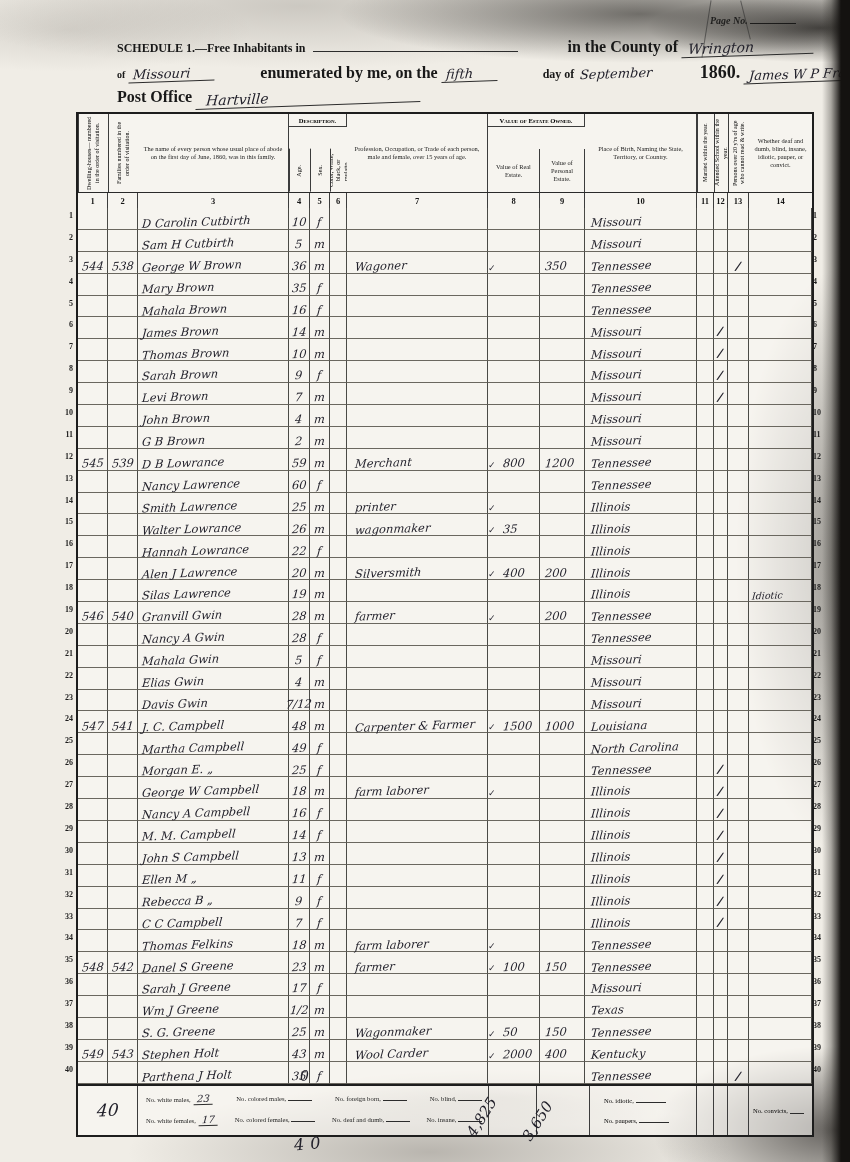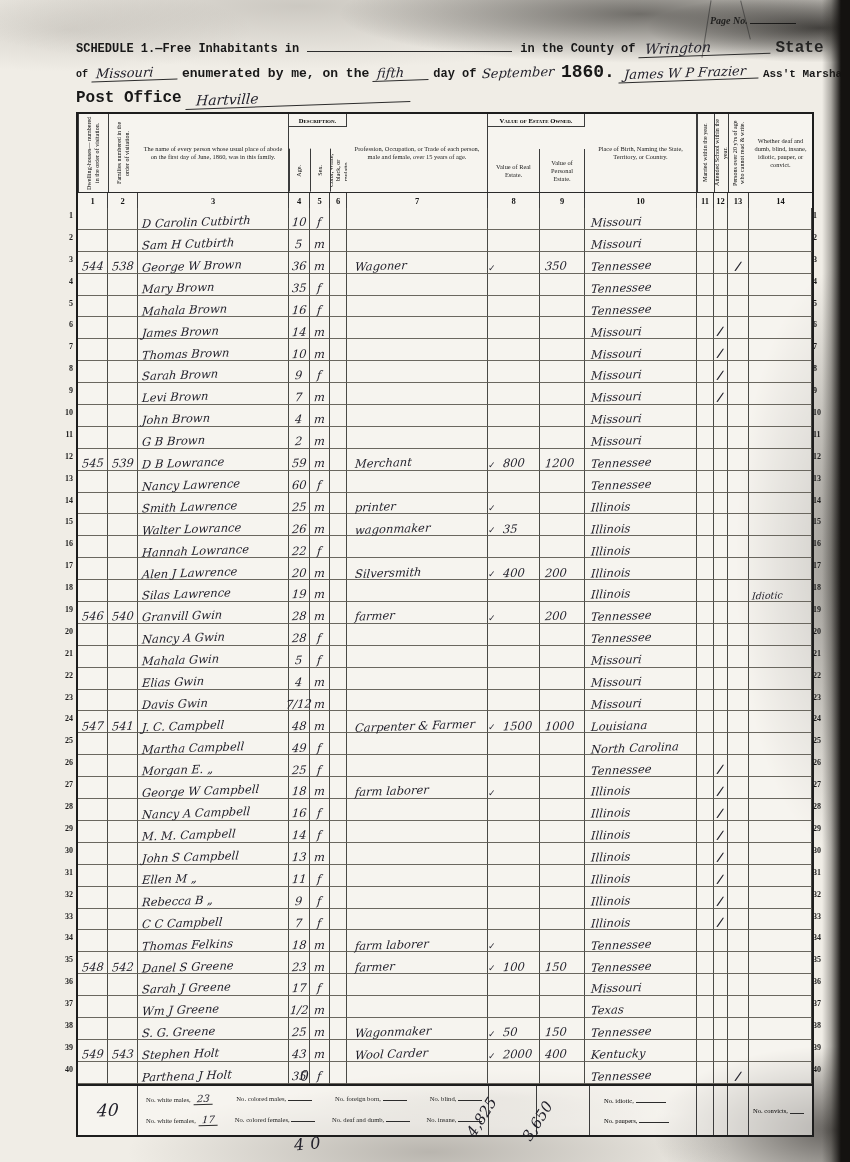--- a/index.html
+++ b/index.html
@@ -13,21 +13,21 @@
       radial-gradient(ellipse 240px 48px at 820px 28px, rgba(20,18,16,.75), transparent 72%),
       radial-gradient(ellipse 520px 90px at 300px 6px, rgba(110,105,98,.28), transparent 70%),
       radial-gradient(ellipse 260px 60px at 70px 30px, rgba(120,115,108,.20), transparent 70%),
       radial-gradient(ellipse 420px 90px at 430px 1152px, rgba(95,90,84,.38), transparent 72%),
       radial-gradient(ellipse 260px 120px at 835px 1130px, rgba(25,22,20,.65), transparent 70%),
       radial-gradient(ellipse 160px 420px at 848px 560px, rgba(30,28,25,.45), transparent 70%),
       radial-gradient(ellipse 300px 40px at 500px 1098px, rgba(120,114,106,.18), transparent 70%);}
   .edge-band{position:absolute;top:0;right:0;width:28px;height:100%;pointer-events:none;
     background:linear-gradient(to left,#141210 0 9px,rgba(22,20,18,.72) 13px,rgba(40,38,34,.35) 19px,transparent 28px);}
 
-  .printed{font-family:Liberation Mono, monospace;color:#181818;}
+  .printed{font-family:Liberation Serif, serif;color:#181818;margin-left:41px;}
   .b{font-weight:bold;}
   .hw{font-family:"DejaVu Serif",serif;font-style:italic;color:#23222c;}
   .hw.slant{display:inline-block;transform:rotate(-2deg) skewX(-6deg);}
   .blank{display:inline-block;border-bottom:1px solid #2c2c2c;height:11px;vertical-align:baseline;}
 
   
   .hline{position:absolute;white-space:nowrap;}
 
   
   .tbl{position:absolute;left:76px;top:112px;width:734px;border:2px solid #1d1d1d;background:rgba(252,250,245,.55);}
@@ -94,29 +94,29 @@
   <div class="pageno">
     <span>Page No.</span>
     <span class="blank" style="width:46px"></span>
   </div>
   <div class="scratch" style="left:706px;top:0;height:58px;transform:rotate(9deg);"></div>
   <div class="scratch" style="left:745px;top:0;height:40px;transform:rotate(-14deg);"></div>
 
   <div class="hline" style="left:76px;top:38px;">
     <span class="printed b" style="font-size:12px">SCHEDULE 1.—Free Inhabitants in</span>
     <span class="blank" style="width:205px;margin:0 4px;"></span>
-    <span class="printed b" style="font-size:12px">in the County of</span>
+    <span class="printed b" style="font-size:16px">in the County of</span>
     <span class="hw slant" style="font-size:14px;border-bottom:1px solid #2c2c2c;min-width:120px;padding:0 6px;">Wrington</span>
     <span class="printed b" style="font-size:16px;color:rgba(15,15,15,.85)">State</span>
   </div>
 
   <div class="hline" style="left:76px;top:62px;">
     <span class="printed b" style="font-size:10px">of</span>
     <span class="hw slant" style="font-size:13px;border-bottom:1px solid #2c2c2c;min-width:78px;padding:0 4px;">Missouri</span>
-    <span class="printed b" style="font-size:13px">enumerated by me, on the</span>
+    <span class="printed b" style="font-size:16px">enumerated by me, on the</span>
     <span class="hw slant" style="font-size:13px;border-bottom:1px solid #2c2c2c;min-width:48px;padding:0 4px;">fifth</span>
     <span class="printed b" style="font-size:12px">day of</span>
     <span class="hw slant" style="font-size:13px;padding:0 2px;">September</span>
     <span class="printed b" style="font-size:18px">1860.</span>
     <span class="hw slant" style="font-size:13px;border-bottom:1px solid #2c2c2c;min-width:130px;padding:0 5px;">James W P Frazier</span>
     <span class="printed b" style="font-size:11px">Ass't Marshal</span>
   </div>
 
   <div class="hline" style="left:76px;top:88px;">
     <span class="printed b" style="font-size:16px">Post Office</span>

